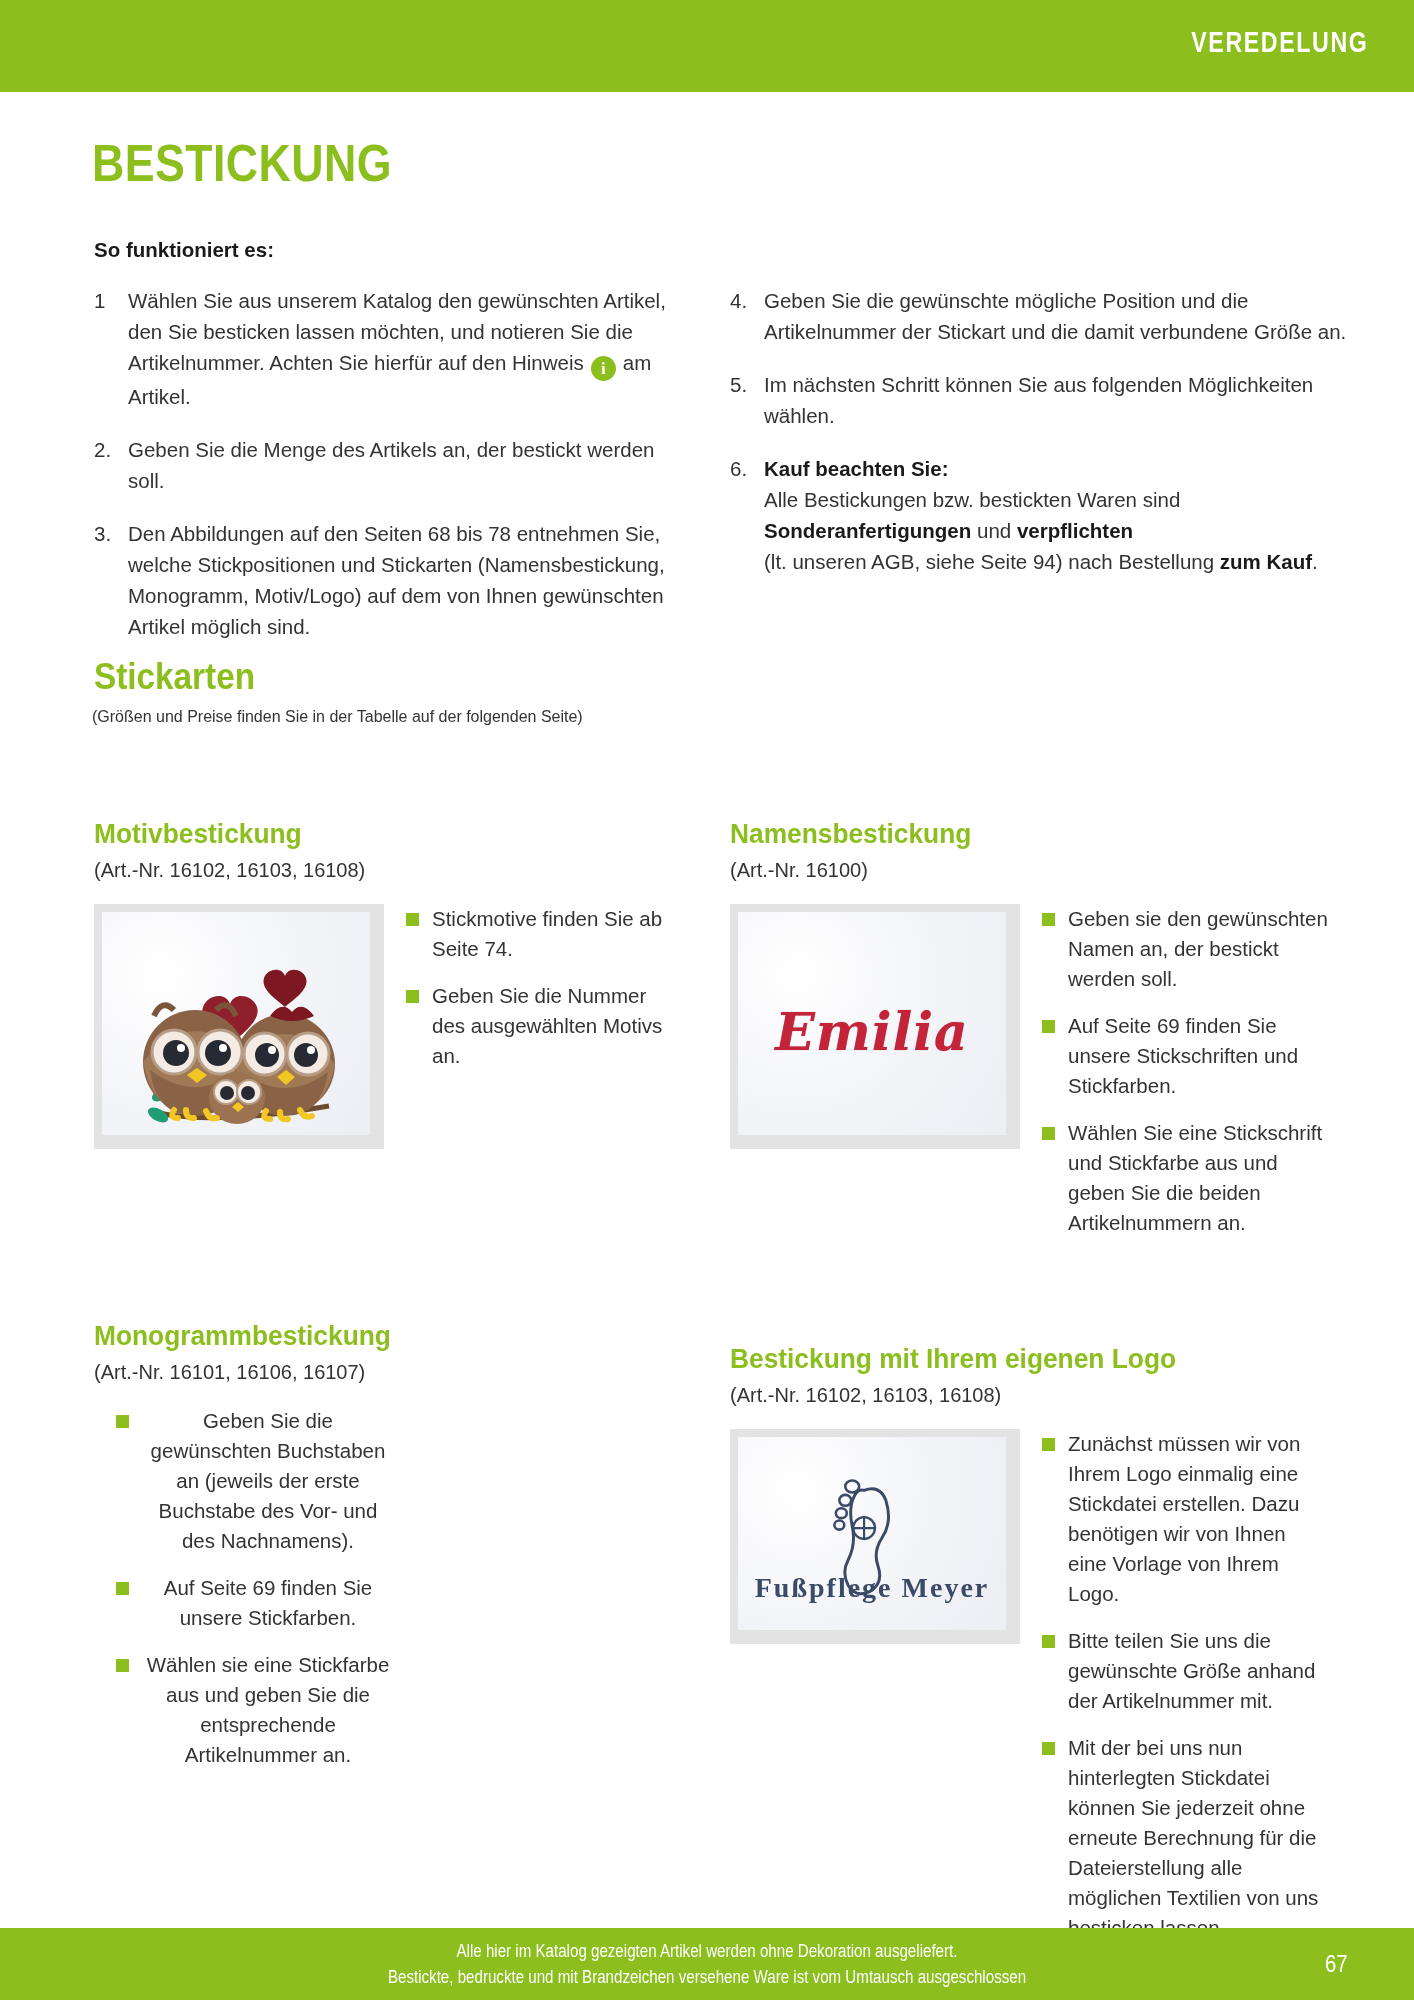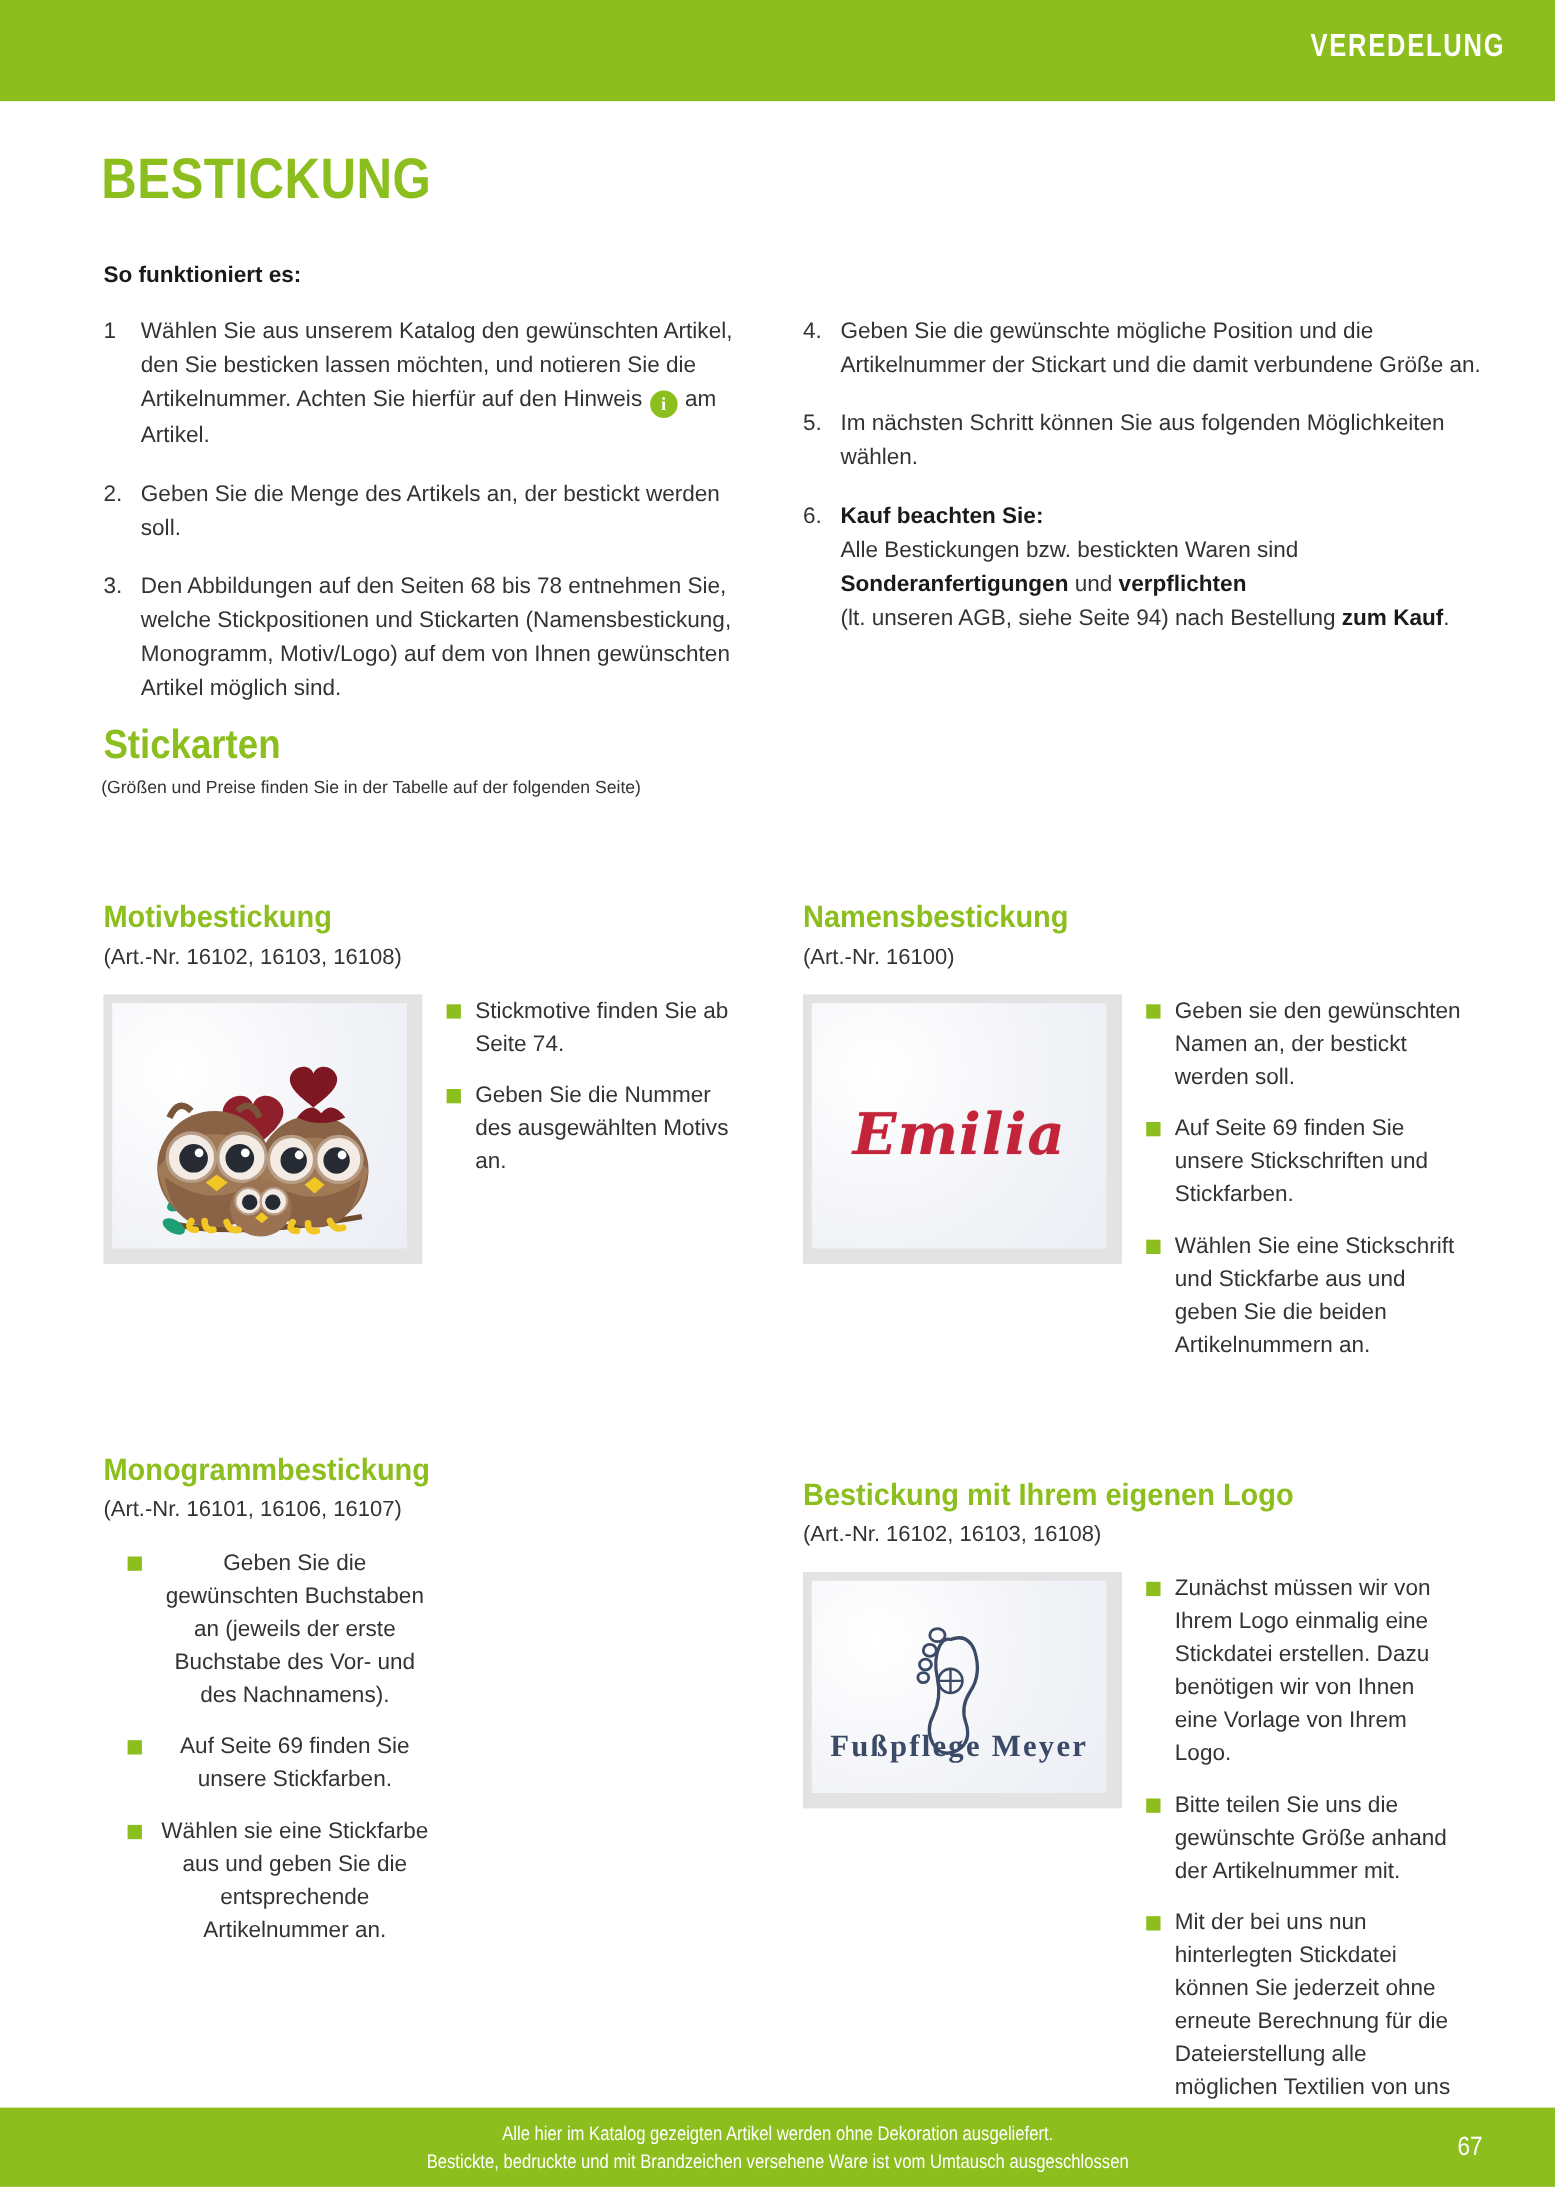--- a/index.html
+++ b/index.html
@@ -85,21 +85,21 @@
   .bullet { display:flex; margin-bottom:17px; }
   .bullet:last-child { margin-bottom:0; }
   .bullet-sq {
     flex:0 0 13px; width:13px; height:13px; background:#8cbe1e;
     margin-top:9px; margin-right:13px;
   }
   .bullet-tx { font-size:20.5px; line-height:30px; color:#333; }
 
   
   .footer {
-    position:absolute; left:0; bottom:12px; width:1414px; height:72px;
+    position:absolute; left:0; bottom:0; width:1414px; height:72px;
     background:#8cbe1e; color:#fff;
   }
   .footer-text {
     position:absolute; left:0; top:10px; width:1414px; text-align:center;
     font-size:18px; line-height:26px; transform:scaleX(0.84);
   }
   .footer-page {
     position:absolute; right:64px; top:22px; font-size:24px;
     transform:scaleX(0.85);
   }

